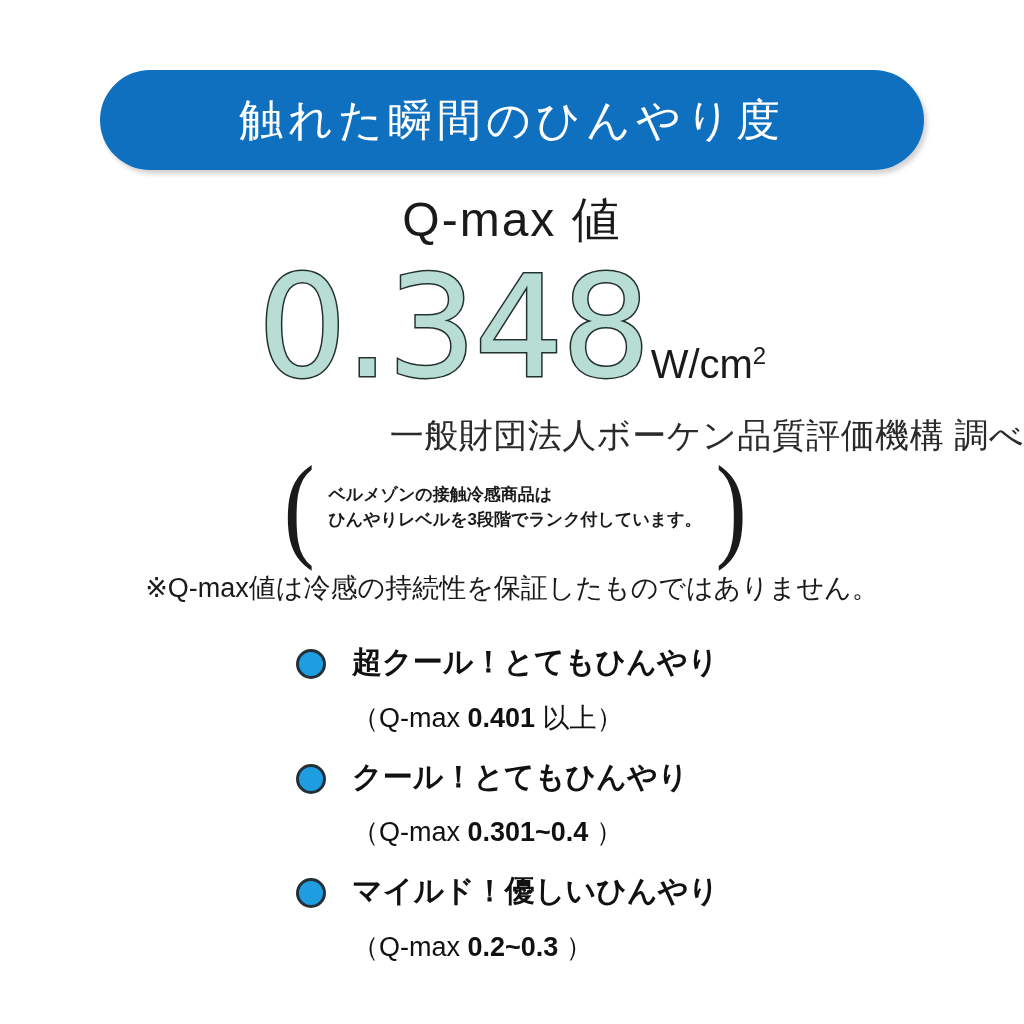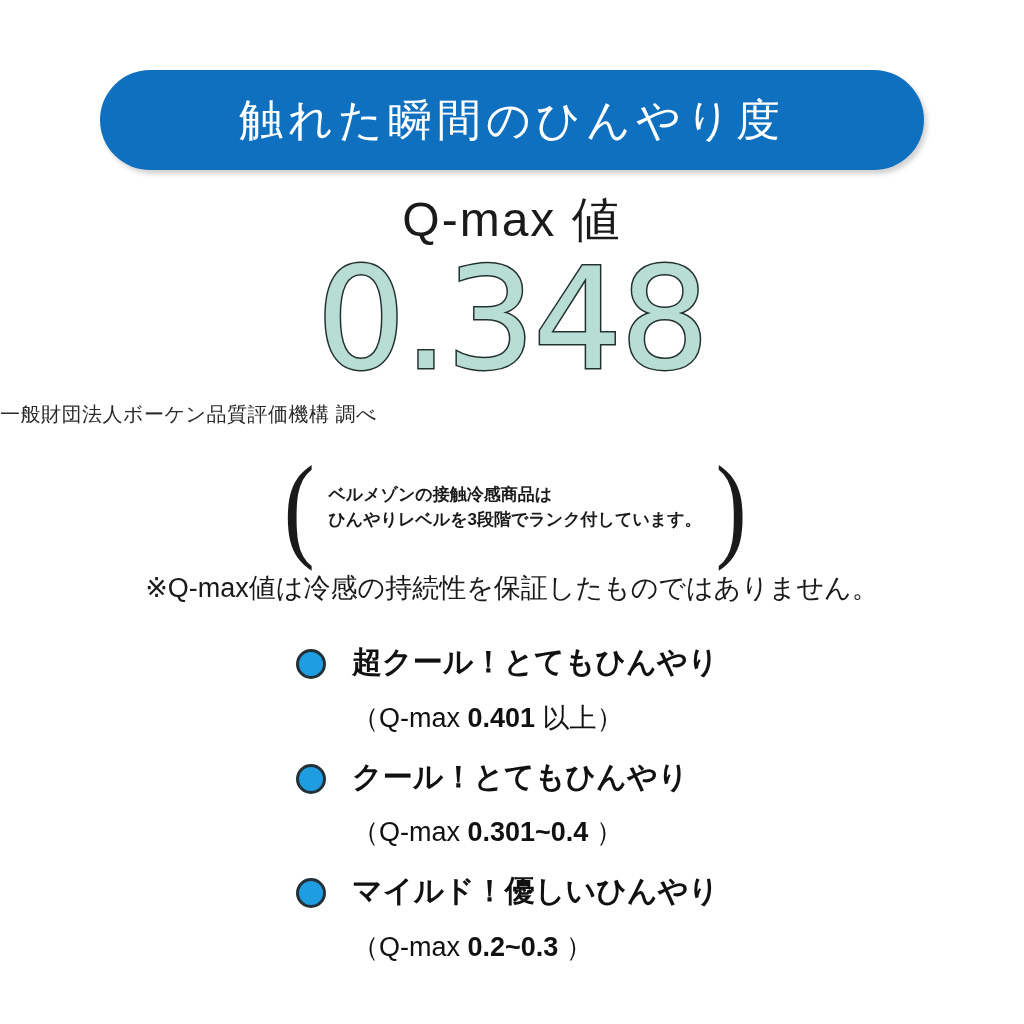--- a/index.html
+++ b/index.html
@@ -57,21 +57,21 @@
     font-weight: 300;
     letter-spacing: 2px;
     color: #1a1a1a;
     line-height: 1;
   }
 
   
   .value-row {
     position: absolute;
     left: 0;
-    top: 250px;
+    top: 258px;
     width: 1024px;
     display: flex;
     align-items: flex-end;
     justify-content: center;
   }
   .big-value {
     font-size: 140px;
     font-weight: 400;
     line-height: 1;
     letter-spacing: -2px;
@@ -92,24 +92,24 @@
   .unit sup {
     font-size: 24px;
     vertical-align: super;
     line-height: 0;
   }
 
   
   .source {
     position: absolute;
     left: 0;
-    top: 404px;
-    width: 1024px;
-    text-align: left;
-    font-size: 20px;
+    top: 418px;
+    width: 1024px;
+    text-align: right;
+    font-size: 34px;
     letter-spacing: 0.5px;
     color: #2a2a2a;
     line-height: 1;
   }
 
   
   .bracket-note {
     position: absolute;
     left: 215px;
     top: 458px;
@@ -197,20 +197,21 @@
 <div class="page">
 
   <div class="banner">
     <div class="banner-text">触れた瞬間のひんやり度</div>
   </div>
 
   <div class="qmax-label">Q-max 値</div>
 
   <div class="value-row">
     <span class="big-value">0.348</span>
+    <span class="unit"><span>W/cm</span><sup>2</sup></span>
   </div>
 
   <div class="source">一般財団法人ボーケン品質評価機構 調べ</div>
 
   <div class="bracket-note">
     <span class="paren">(</span>
     <span class="bracket-lines">
       <div>ベルメゾンの接触冷感商品は</div>
       <div>ひんやりレベルを3段階でランク付しています。</div>
     </span>

